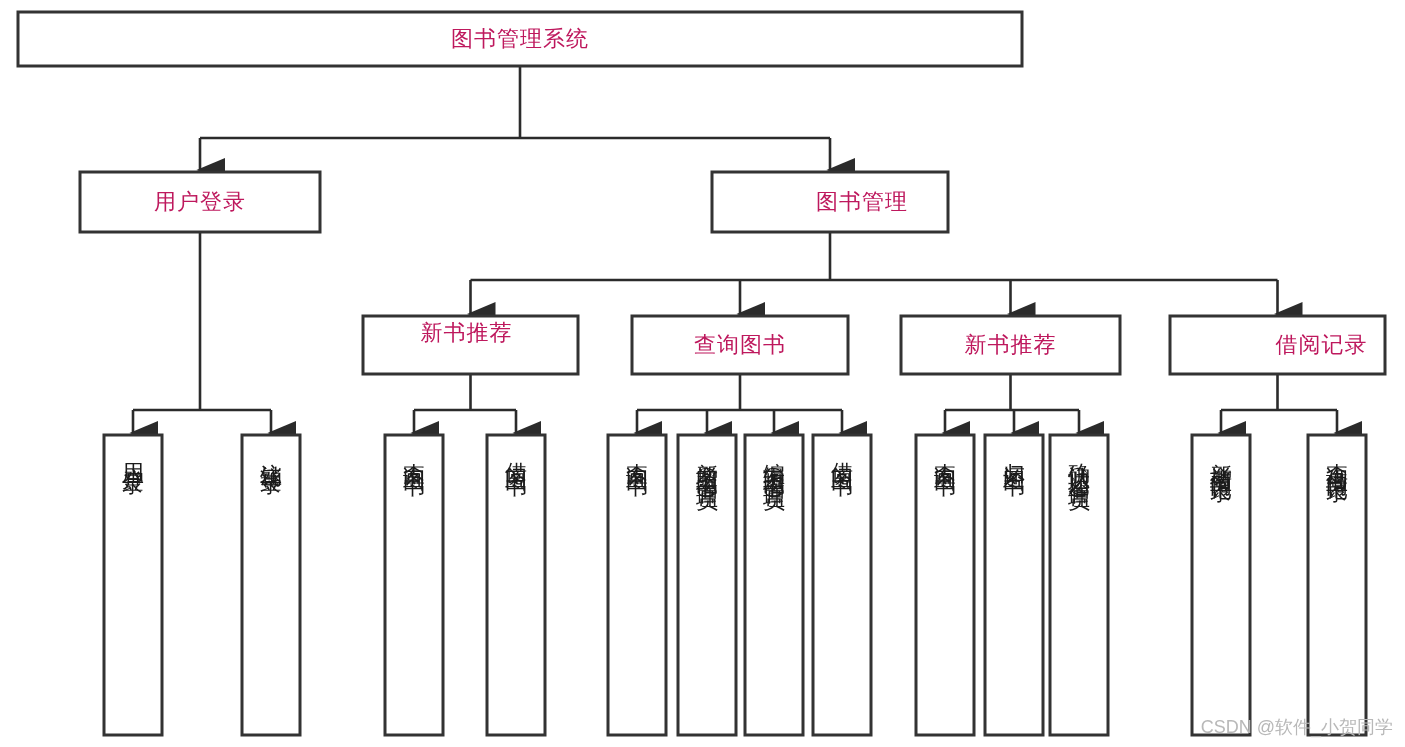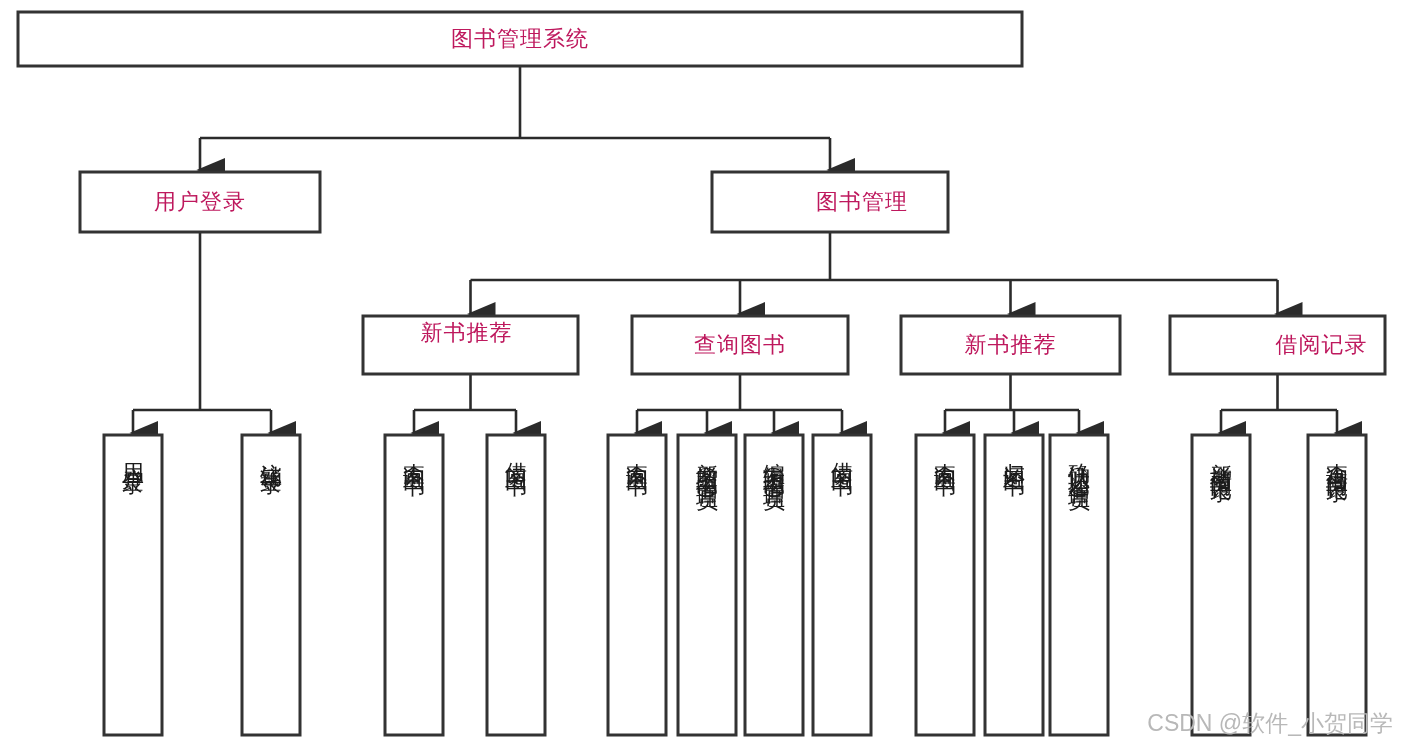--- a/index.html
+++ b/index.html
@@ -35,21 +35,21 @@
     fill: none;
   }
   .arrow-head {
     fill: #2b2b2b;
   }
   .watermark {
     position: absolute;
     right: 12px;
     bottom: 8px;
     font-family: "Liberation Sans", "DejaVu Sans", sans-serif;
-    font-size: 23px;
+    font-size: 18px;
     color: #b8b8b8;
     white-space: nowrap;
     pointer-events: none;
   }
   .leaf-text-box {
     position: absolute;
     display: flex;
     align-items: flex-start;
     justify-content: center;
     box-sizing: border-box;

